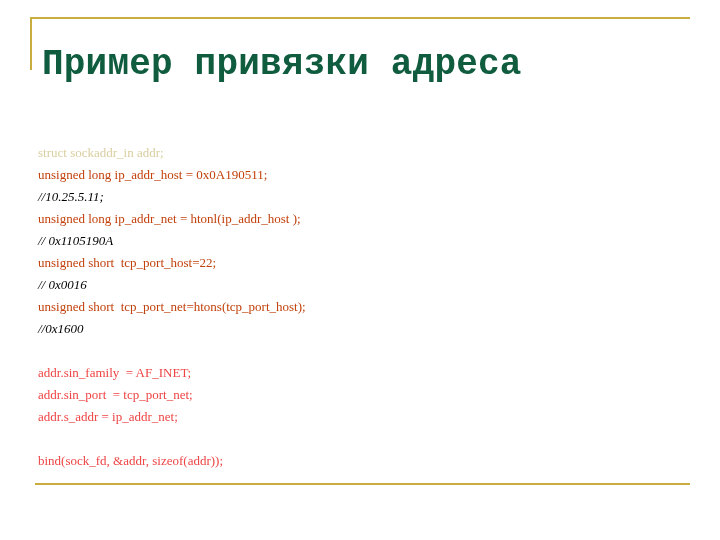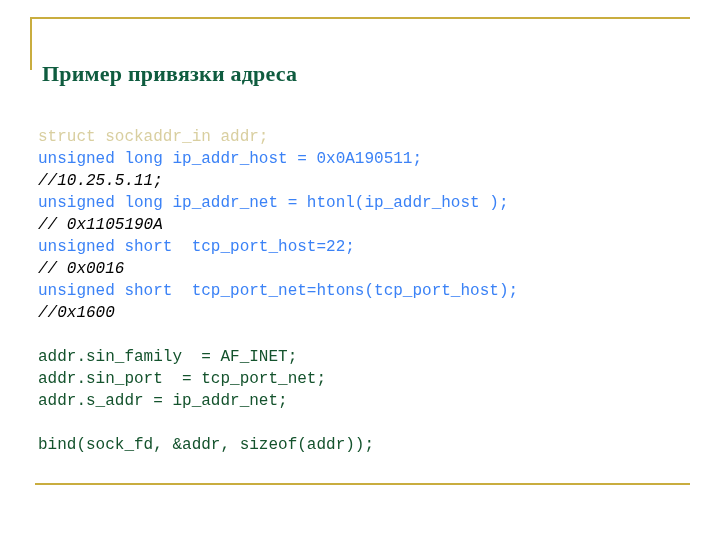--- a/index.html
+++ b/index.html
@@ -44,54 +44,54 @@
     top: 483px;
     width: 655px;
     height: 2px;
     background: #c9ad3f;
   }
 
   
   .title {
     position: absolute;
     left: 42px;
-    top: 38px;
+    top: 20px;
     width: 640px;
-    font-family: Liberation Serif, serif;
-    font-size: 22px;
+    font-family: Liberation Mono, monospace;
+    font-size: 36px;
     line-height: 42px;
     color: #0f5c3f;
     letter-spacing: 0.2px;
     white-space: nowrap;
   }
 
   
   .code {
     position: absolute;
     left: 38px;
-    top: 126px;
+    top: 142px;
     width: 660px;
-    font-family: Liberation Mono, monospace;
-    font-size: 16px;
+    font-family: Liberation Serif, serif;
+    font-size: 13px;
     line-height: 22px;
     white-space: pre;
   }
   .code .line {
     display: block;
     height: 22px;
   }
   .code .line.blank {
     height: 22px;
   }
 
   
   .c-tan     { color: #d9cfa0; }
-  .c-dark    { color: #3b82f6; }
+  .c-dark    { color: #c2410c; }
   .c-comment { color: #000000; font-style: italic; }
-  .c-pale    { color: #14532d; }
+  .c-pale    { color: #ef4444; }
 </style>
 </head>
 <body>
 
 <div class="slide">
 
   <div class="rule-top"></div>
   <div class="rule-left"></div>
 
   <h1 class="title">Пример привязки адреса</h1>

